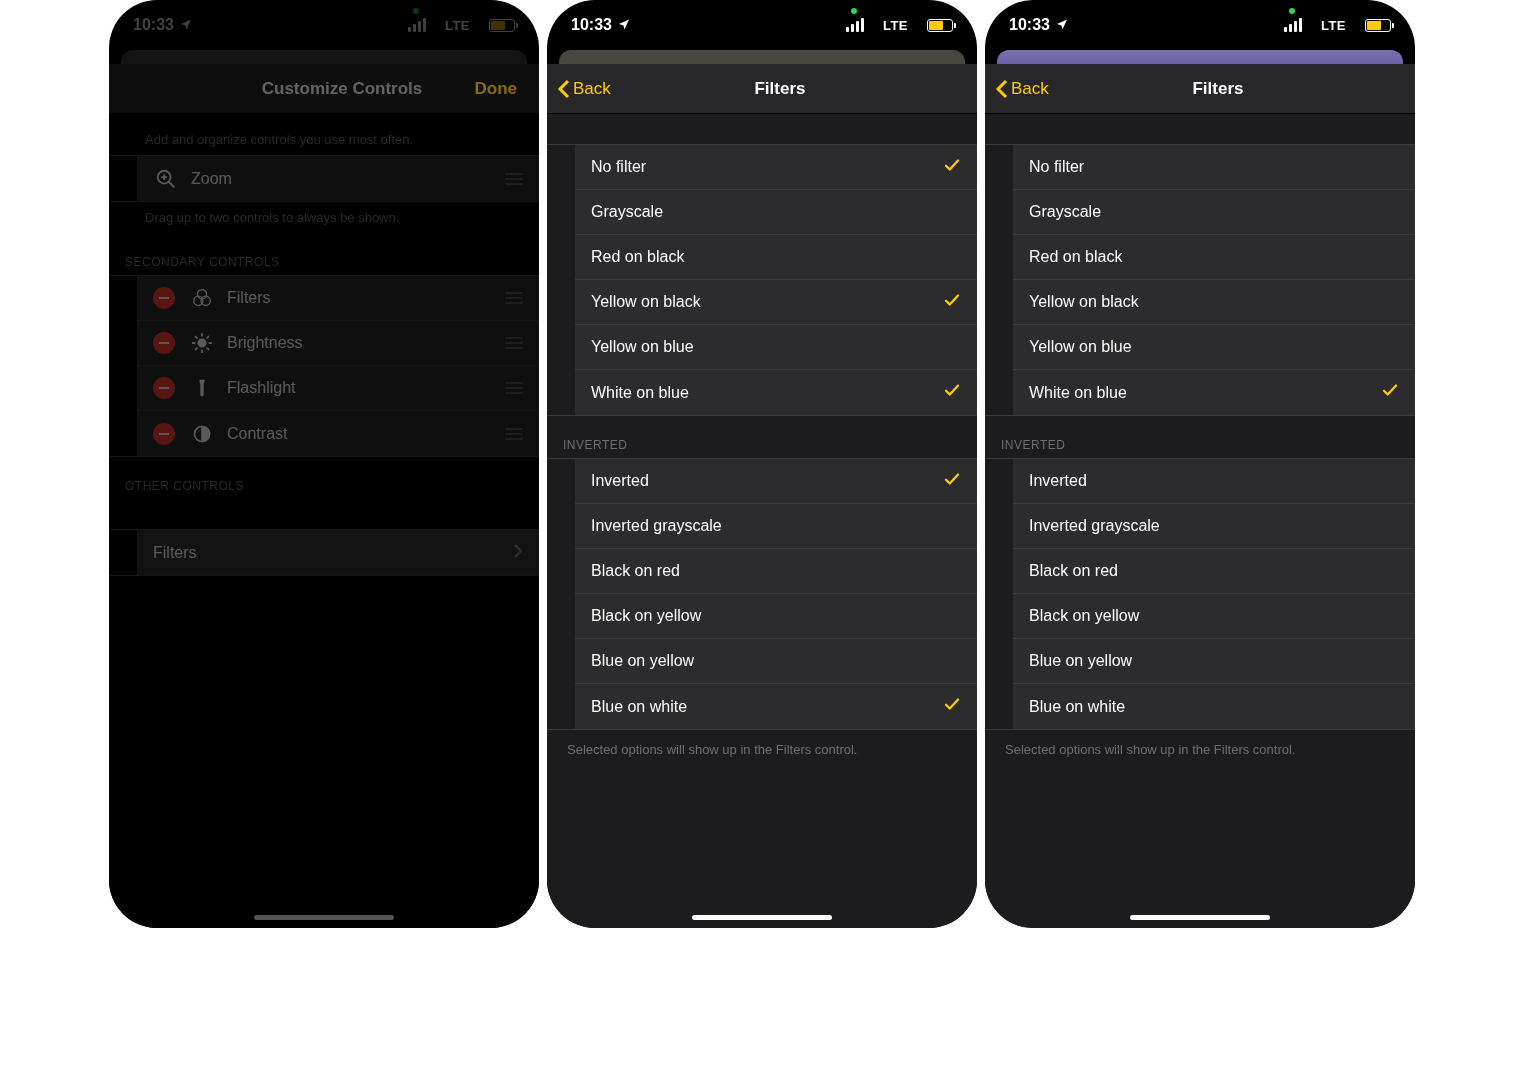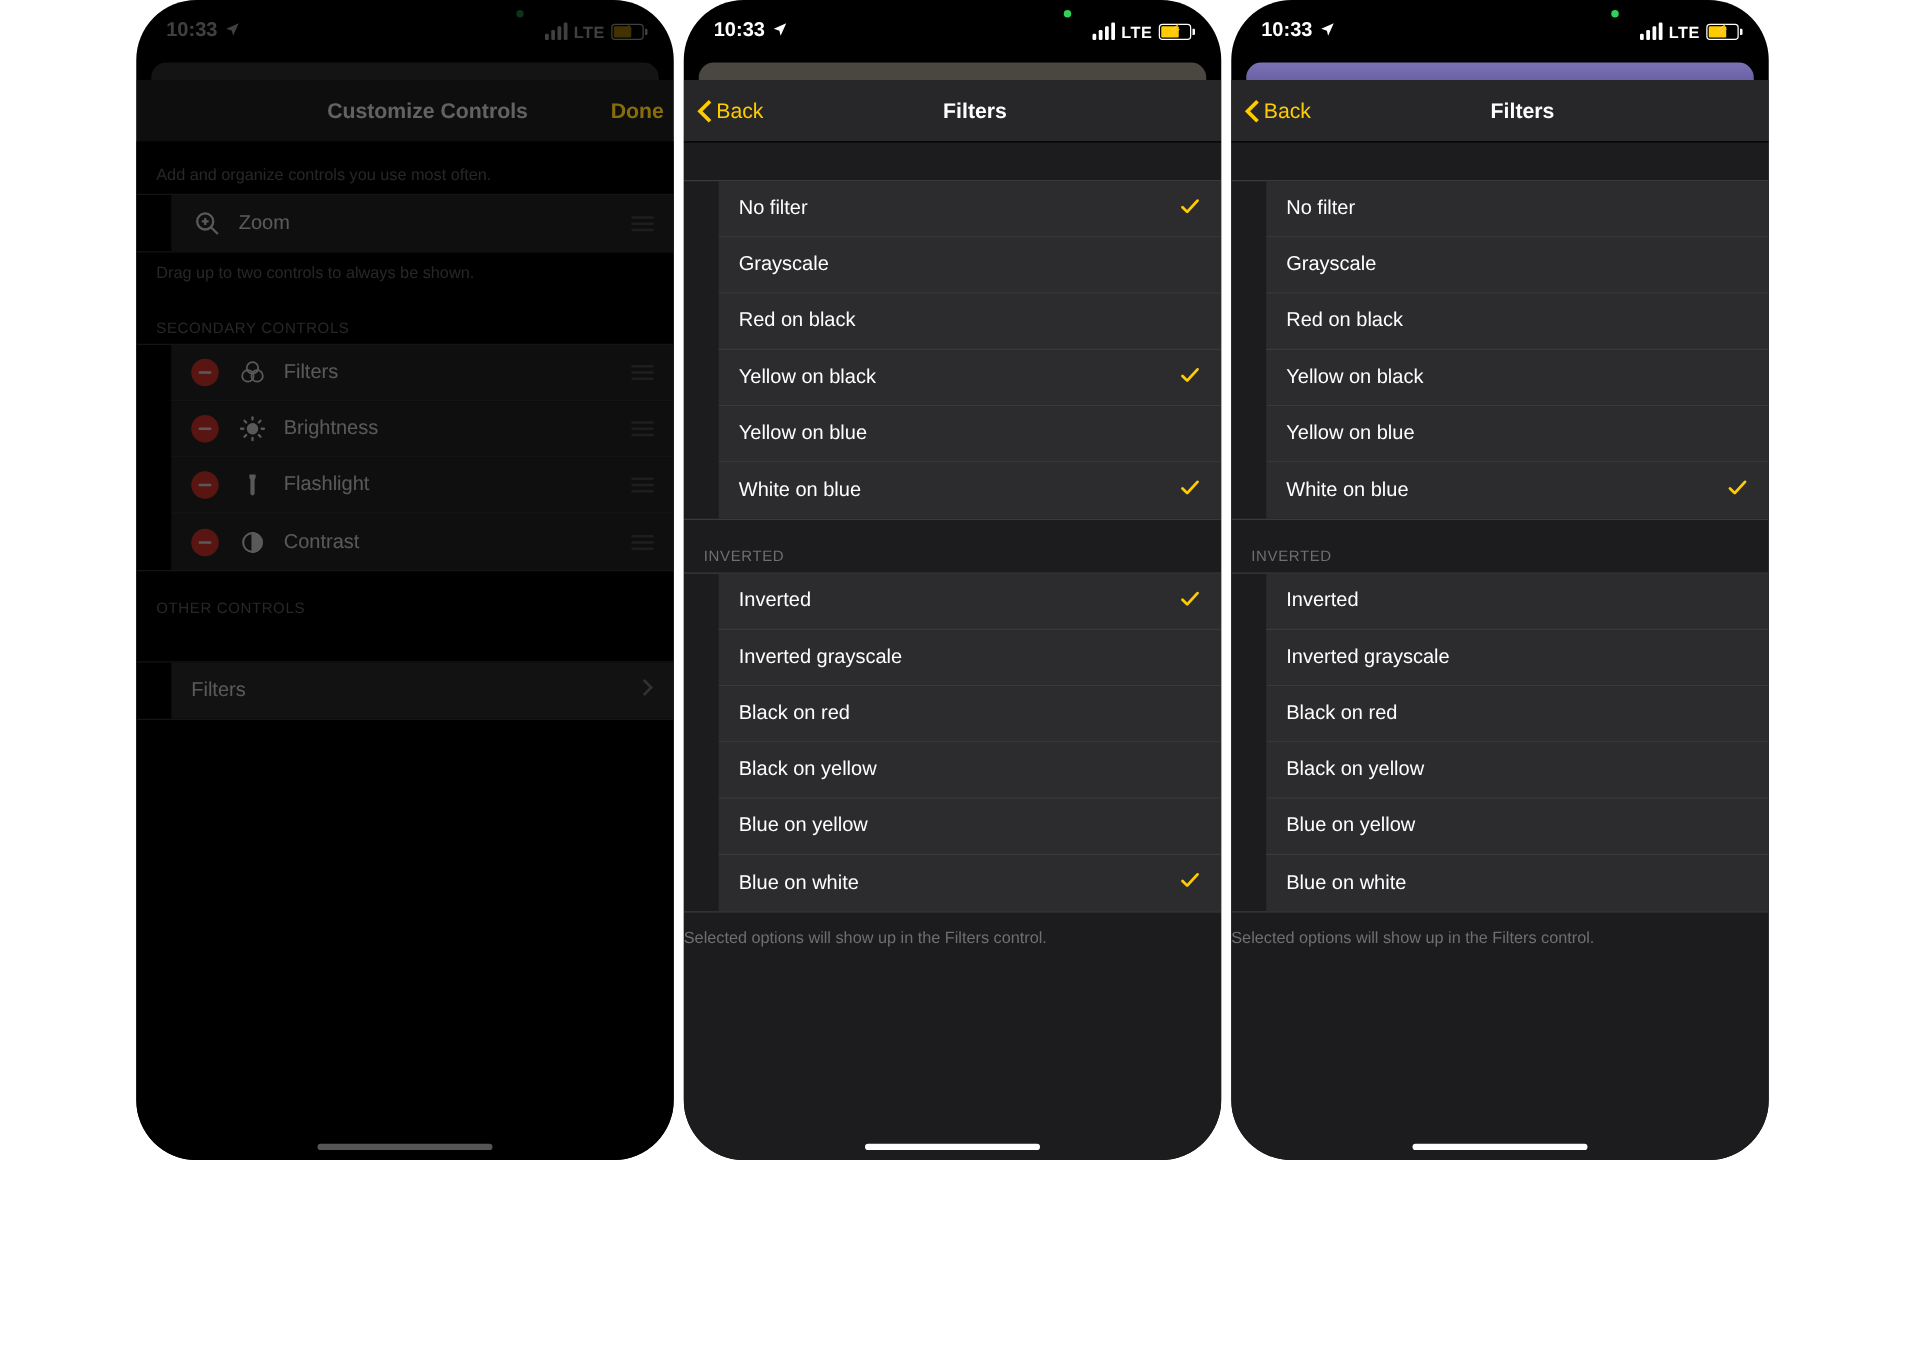--- a/index.html
+++ b/index.html
@@ -48,21 +48,21 @@
     flex:0 0 auto;
     display:flex;
     justify-content:space-between;
     align-items:center;
     padding:10px 24px 0 24px;
     font-size:16px;
     font-weight:600;
     color:var(--txt);
   }
   .status .left{display:flex;align-items:center;gap:6px;}
-  .status .right{display:flex;align-items:center;gap:5px;}
+  .status .right{display:flex;align-items:center;gap:19px;}
   .loc-arrow{display:inline-block;transform:rotate(0deg);}
   .sig{display:flex;align-items:flex-end;gap:2px;}
   .sig span{width:3px;background:#fff;border-radius:1px;}
   .sig span:nth-child(1){height:5px;}
   .sig span:nth-child(2){height:8px;}
   .sig span:nth-child(3){height:11px;}
   .sig span:nth-child(4){height:14px;}
   .lte{font-size:13px;font-weight:600;letter-spacing:0.5px;}
   .batt{
     width:26px;height:13px;border:1.5px solid #fff;border-radius:3px;position:relative;
@@ -101,31 +101,31 @@
   }
   .phone.dimmed .nav{background:rgba(39,39,41,0.35);}
   .nav .title{font-size:17px;font-weight:600;color:var(--txt);}
   .phone.dimmed .nav .title{color:rgba(255,255,255,0.35);}
   .nav .back{
     position:absolute;left:10px;top:0;bottom:0;display:flex;align-items:center;
     font-size:17px;color:var(--accent);gap:2px;cursor:pointer;
   }
   .nav .back svg{width:14px;height:20px;}
   .nav .done{
-    position:absolute;right:8px;top:0;bottom:0;display:flex;align-items:center;
+    position:absolute;right:22px;top:0;bottom:0;display:flex;align-items:center;
     font-size:17px;font-weight:600;color:var(--accent);cursor:pointer;
   }
   .phone.dimmed .nav .done{color:rgba(255,204,0,0.5);}
 
   
   .content{flex:1;overflow:hidden;background:var(--bg-black);}
   .content.sheet-bg{background:#1c1c1e;}
   .phone.dimmed .content{filter:brightness(0.35);}
 
-  .hint{font-size:13px;color:var(--txt-dim2);padding:18px 16px 8px 16px;}
+  .hint{font-size:13px;color:var(--txt-dim2);padding:18px 16px 8px 16px;margin-left:20px;}
   .hint.footer{padding:12px 0;}
   .section-hdr{font-size:12px;color:var(--txt-dim2);padding:22px 16px 6px 16px;text-transform:uppercase;letter-spacing:0.5px;}
 
   .row-group{border-top:0.5px solid var(--sep);border-bottom:0.5px solid var(--sep);}
   .row{
     display:flex;align-items:center;
     height:45px;
     padding:0 16px;
     background:var(--bg-row);
     border-bottom:0.5px solid var(--sep);

